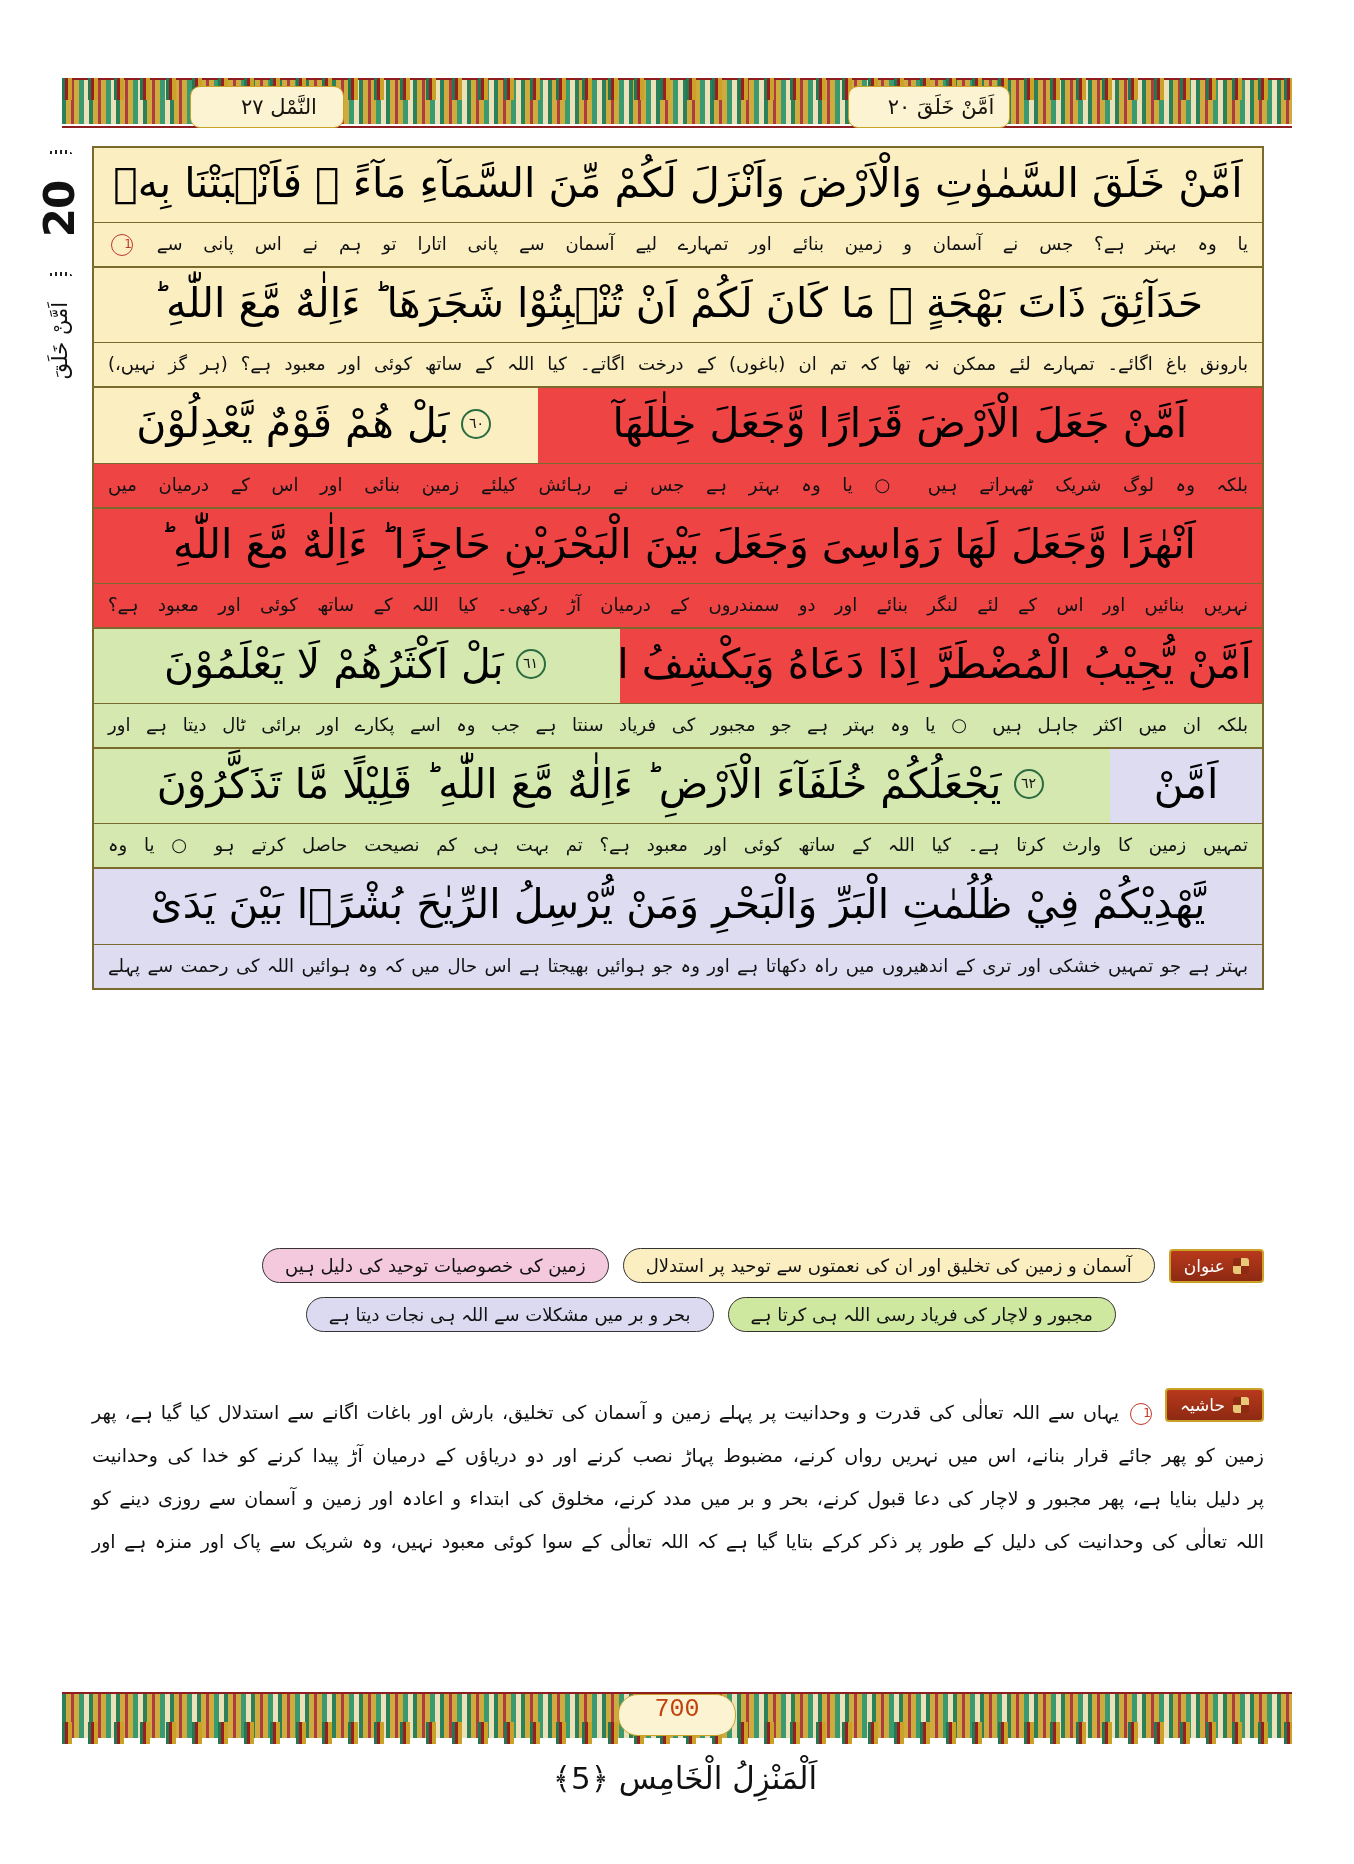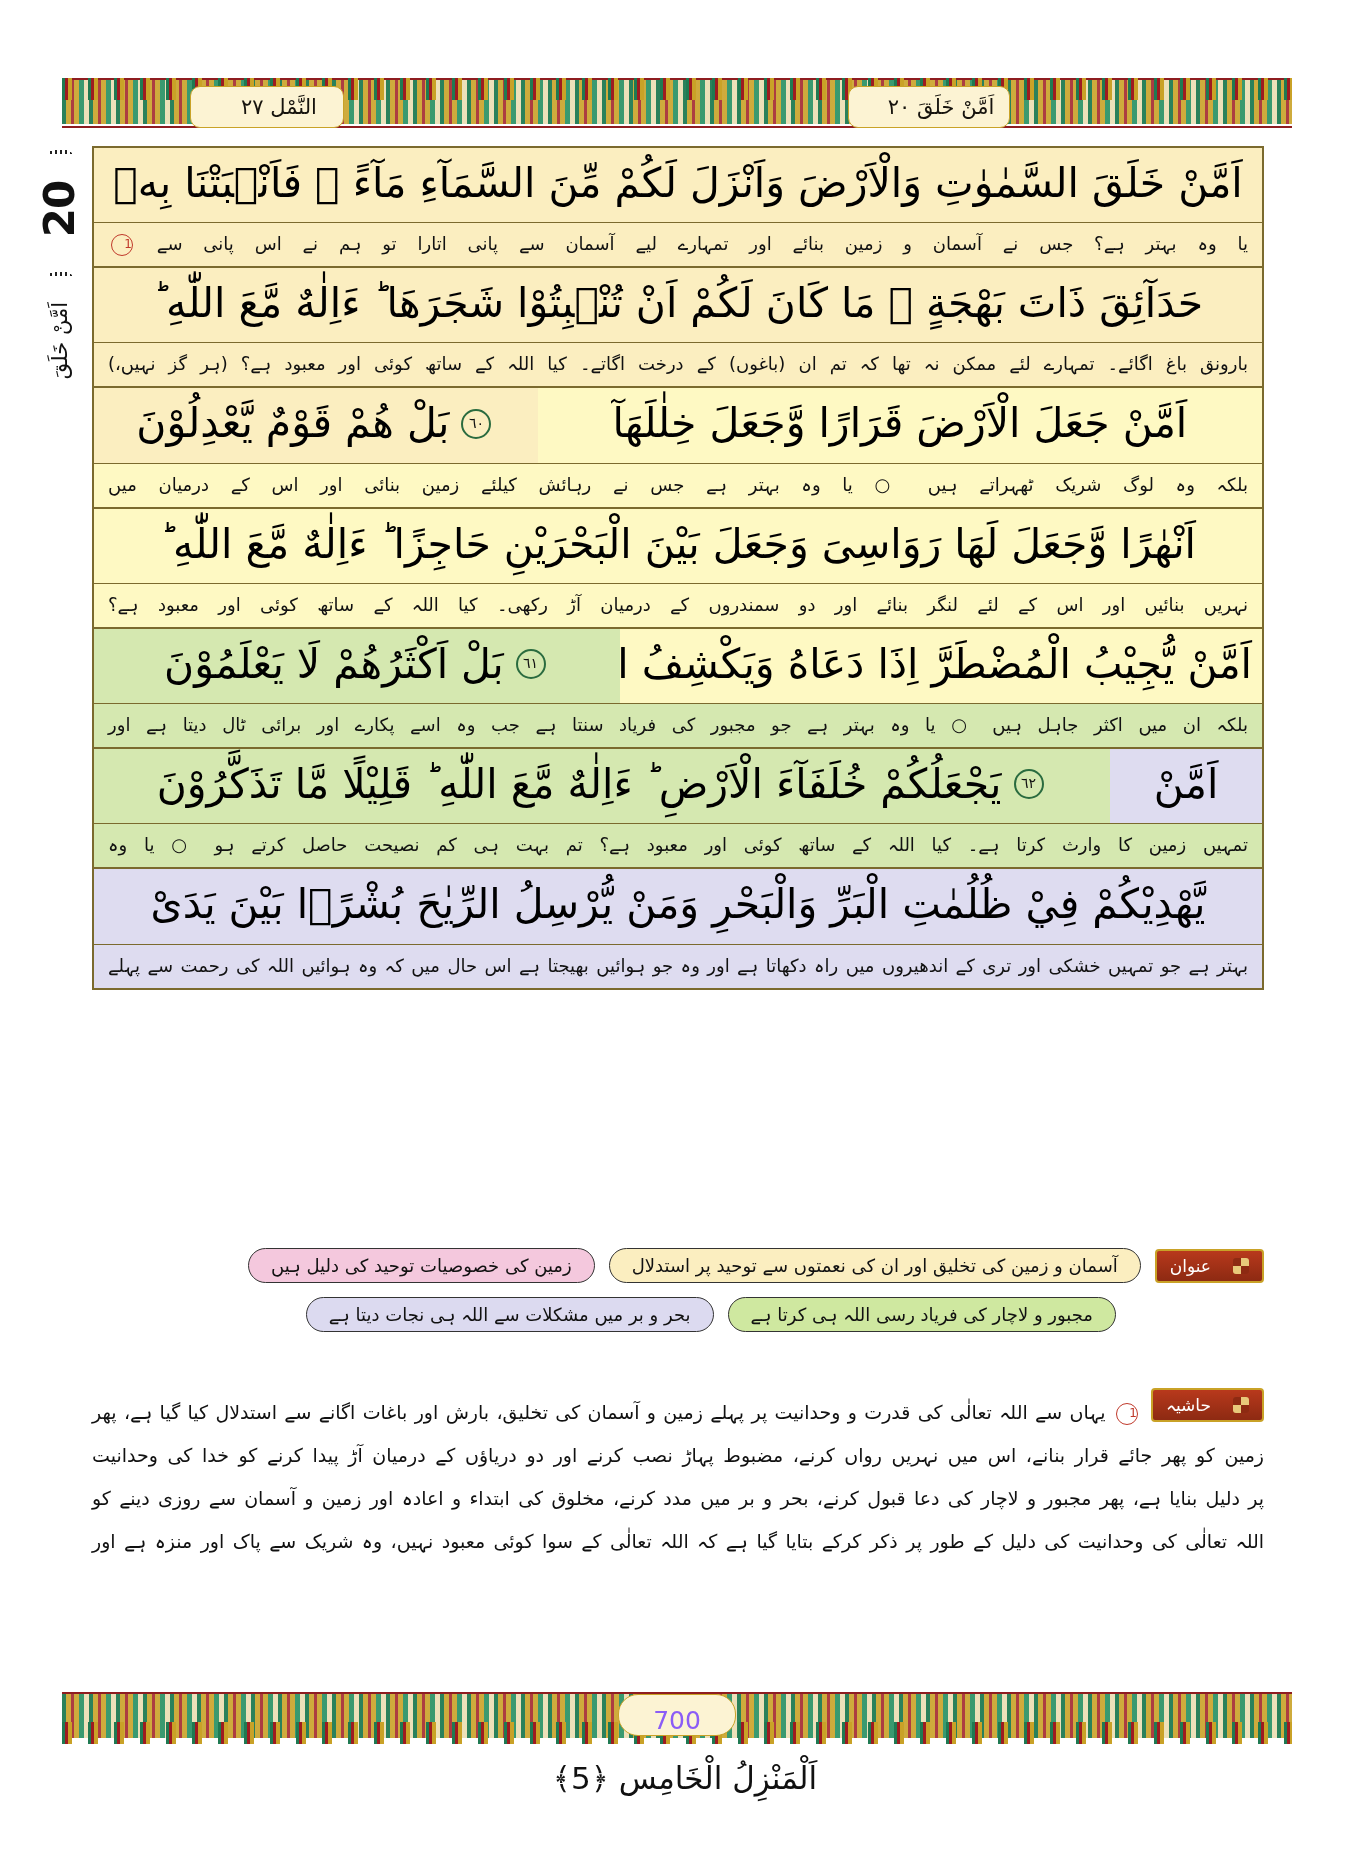--- a/index.html
+++ b/index.html
@@ -67,21 +67,21 @@
     font-family:"DejaVu Sans","Liberation Sans",sans-serif;
   }
   .trans-row{
     direction:rtl;text-align:justify;text-align-last:justify;
     font-size:18px;line-height:1.5;color:#111;padding:7px 14px 9px;
     border-bottom:2px solid #7b6a2e;
     font-family:"DejaVu Sans","Liberation Sans",sans-serif;
   }
   .trans-row.last{border-bottom:none;}
   .c-cream{background:#fbeec0;}
-  .c-pink{background:#fef9c3;}
+  .c-pink{background:#ef4444;}
   .c-green{background:#d5e8b0;}
   .c-lav{background:#dedcf0;}
 
   .split{display:flex;direction:rtl;}
   .split > div{box-sizing:border-box;}
   .ayah-num{
     display:inline-block;border:2px solid #2a6b3f;border-radius:50%;
     width:26px;height:26px;line-height:24px;text-align:center;
     font-size:14px;vertical-align:middle;margin:0 4px;color:#111;background:transparent;
   }
@@ -91,21 +91,21 @@
     font-size:12px;color:#c0392b;margin:0 3px;vertical-align:middle;
   }
 
   
   #topics{position:absolute;left:92px;top:1248px;width:1172px;z-index:4;}
   .topic-line{display:flex;direction:rtl;justify-content:flex-start;align-items:center;gap:14px;margin-bottom:14px;}
   .badge-label{
     background:linear-gradient(#b8391c,#8d2a12);color:#fff;
     border:2px solid #c9a227;border-radius:4px;
     font-size:17px;padding:5px 13px;white-space:nowrap;direction:rtl;
-    display:flex;align-items:center;gap:22px;
+    display:flex;align-items:center;gap:8px;
   }
   .badge-orn{width:16px;height:16px;border-radius:3px;
     background:repeating-conic-gradient(#e8c97a 0 25%,#8d2a12 0 50%);}
   .pill{
     border:1.6px solid #333;border-radius:26px;
     padding:6px 22px;font-size:18px;direction:rtl;white-space:nowrap;color:#111;
   }
   .pill.cream{background:#fbeec0;}
   .pill.pink{background:#f4c8dd;}
   .pill.green{background:#cfe8a0;}
@@ -117,22 +117,22 @@
   .fn-body{
     font-size:19px;line-height:2.15;color:#111;direction:rtl;
     text-align:justify;text-align-last:justify;margin-top:2px;
   }
   .fn-lastline{text-align-last:left;}
 
   
   #page-num{
     position:absolute;left:50%;transform:translateX(-50%);top:1694px;
     width:116px;height:40px;background:#fcf3d3;border:1px solid #c9a227;
-    border-radius:20px;display:flex;align-items:flex-end;justify-content:center;
-    font-size:25px;color:#8b5cf6;z-index:7;
+    border-radius:20px;display:flex;align-items:flex-start;justify-content:center;
+    font-size:25px;color:#c2410c;z-index:7;font-family:Liberation Mono, monospace;
   }
   #manzil{
     position:absolute;left:16px;right:0;top:1760px;text-align:center;
     font-size:31px;color:#111;direction:rtl;z-index:6;
   }
 </style>
 </head>
 <body>
 
 <div>

